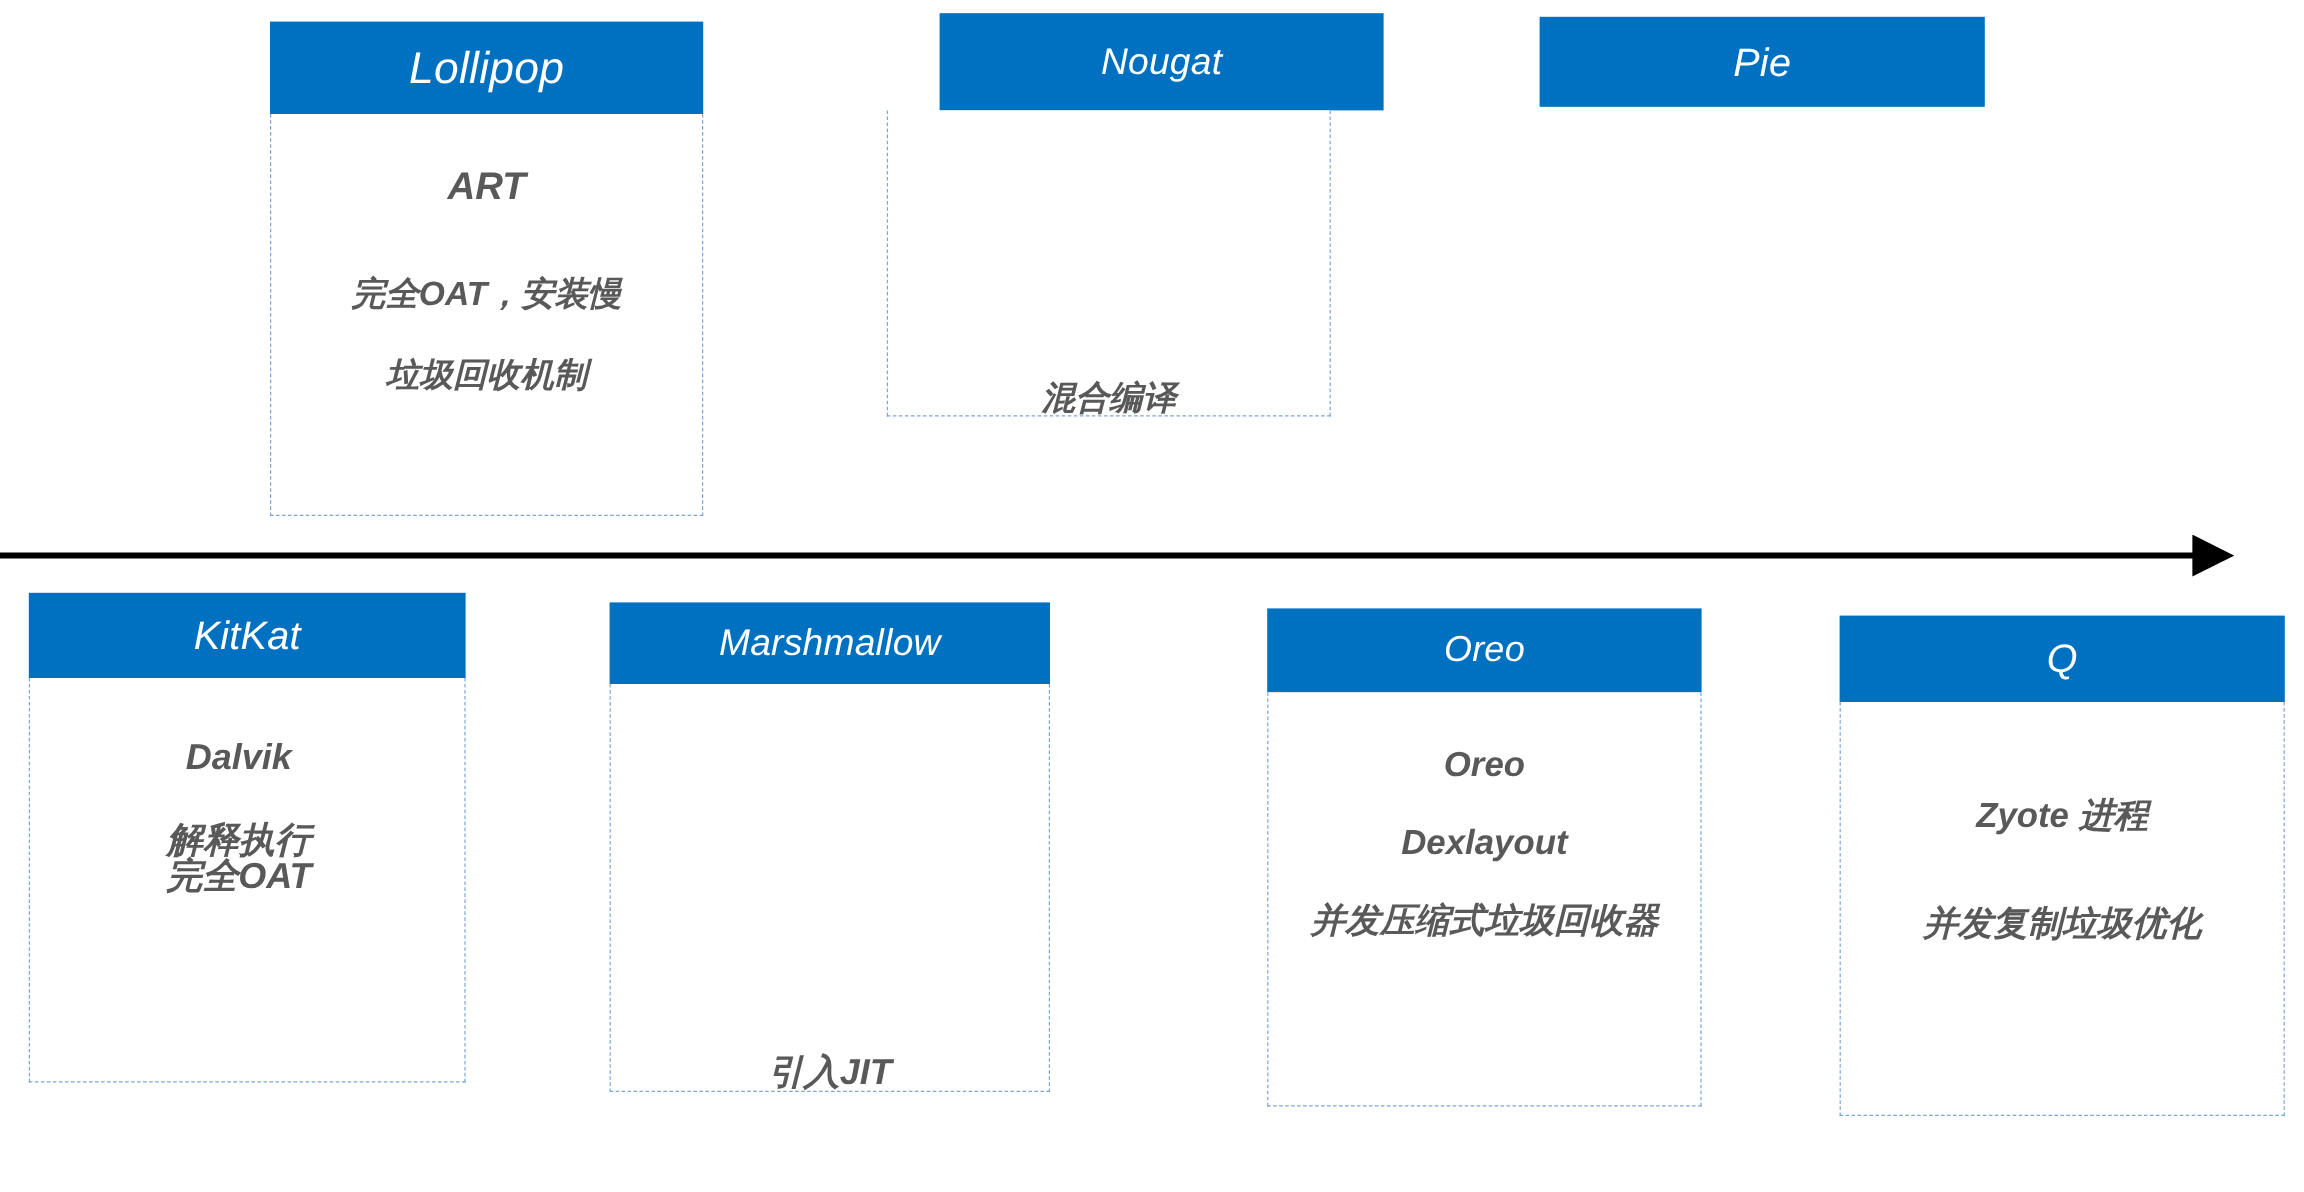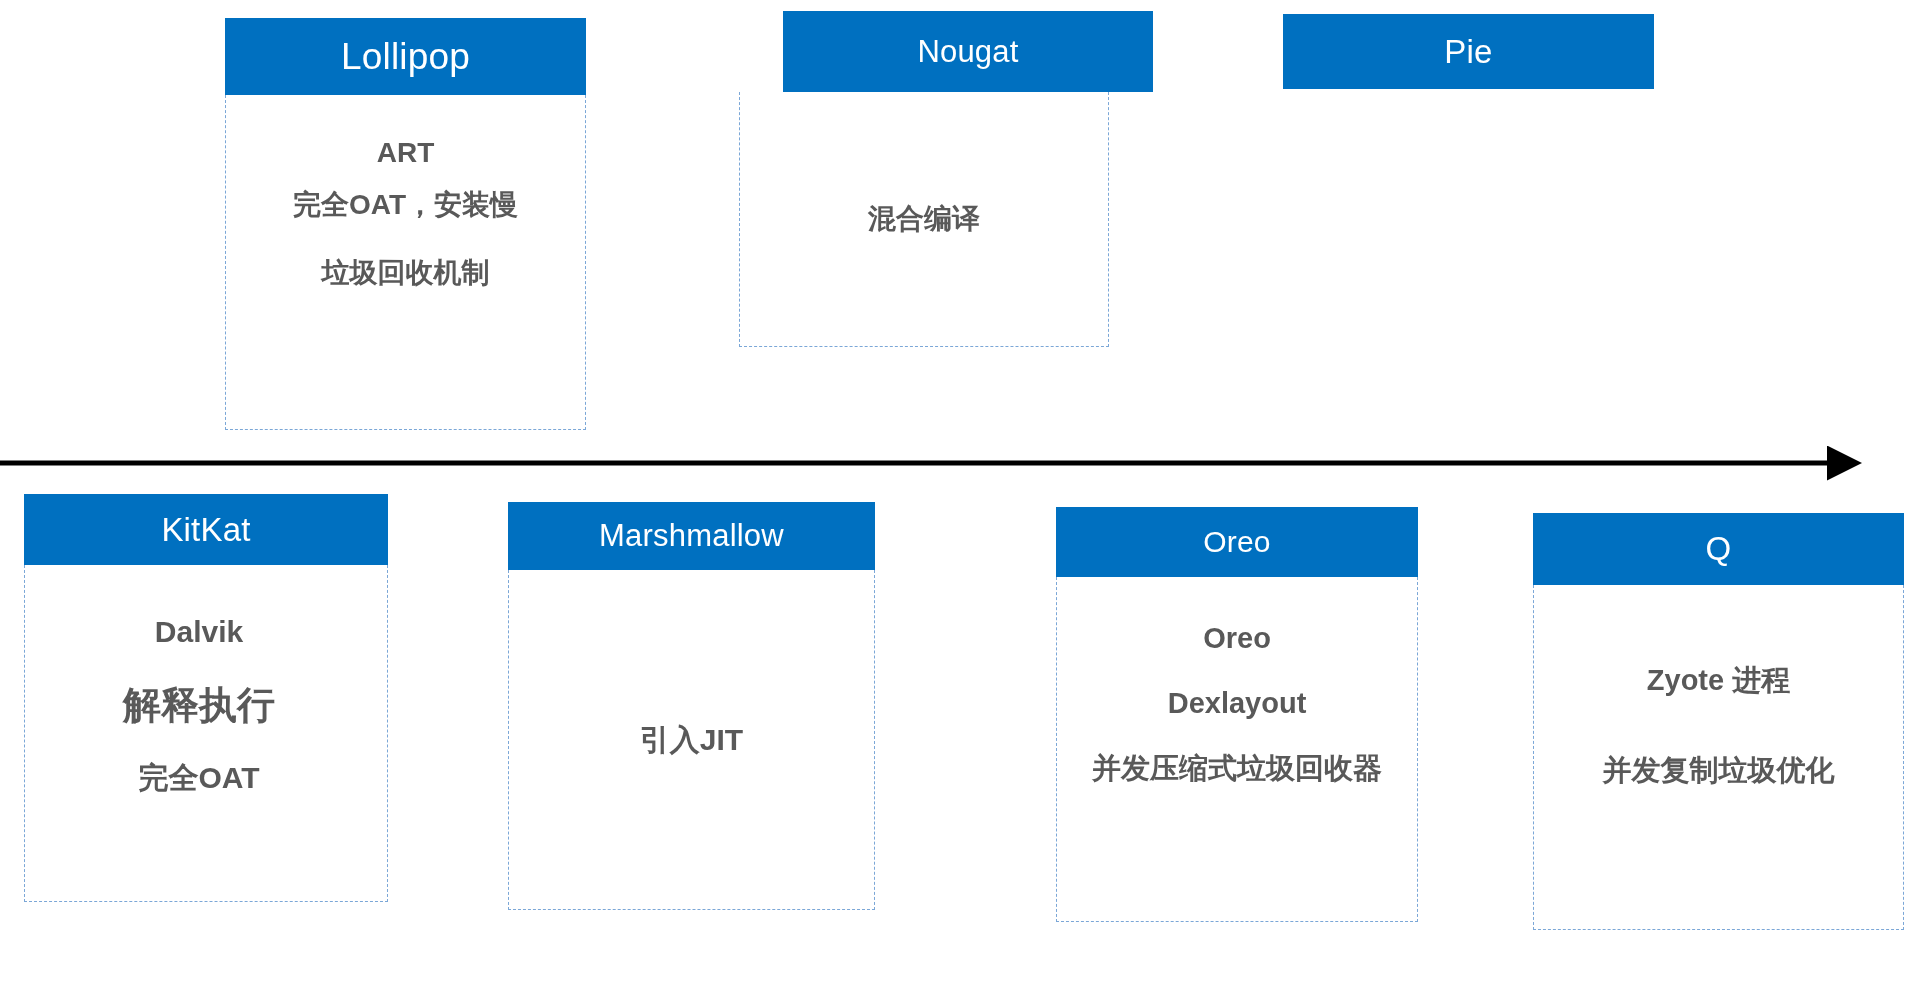--- a/index.html
+++ b/index.html
@@ -10,20 +10,21 @@
     width: 1920px;
     height: 993px;
     background: #ffffff;
     font-family: "Liberation Sans", sans-serif;
     overflow: hidden;
   }
   #stage {
     position: relative;
     width: 1576px;
     height: 993px;
+    font-style: italic;
   }
 
   
   .timeline-arrow {
     position: absolute;
     left: 0;
     top: 440px;
     width: 1920px;
     height: 46px;
     pointer-events: none;
@@ -48,42 +49,42 @@
   }
   .card-body {
     box-sizing: border-box;
     width: 100%;
     border: 1.6px dashed #7ba7d7;
     border-top: none;
     background: #ffffff;
     display: flex;
     flex-direction: column;
     align-items: center;
-    justify-content: center;
+    justify-content: flex-end;
     gap: 0;
   }
   .body-line {
     color: #595959;
     font-weight: bold;
     text-align: center;
     white-space: nowrap;
     line-height: 1.0;
   }
 </style>
 </head>
 <body>
 
 <div id="stage">
 
   <div class="card" style="left:225px; top:18px; width:361px;">
     <div class="card-header" style="height:77px; font-size:37px;">
       <span>Lollipop</span>
     </div>
     <div class="card-body" style="height:335px; padding:44px 8px 30px 8px; justify-content:flex-start;">
-      <div class="body-line" style="font-size:28px; margin-bottom:24px;">ART</div>
+      <div class="body-line" style="font-size:32px; margin-bottom:60px;">ART</div>
       <div class="body-line" style="font-size:28px; margin-bottom:40px;">完全OAT，安装慢</div>
       <div class="body-line" style="font-size:28px;">垃圾回收机制</div>
     </div>
   </div>
 
   <div class="card" style="left:739px; top:11px; width:370px;">
     <div class="card-header" style="height:81px; font-size:31px;margin-left:44px;">
       <span>Nougat</span>
     </div>
     <div class="card-body" style="height:255px; padding:0 8px;">
@@ -105,21 +106,21 @@
     </defs>
     <line x1="0" y1="23" x2="1855" y2="23" stroke="#000000" stroke-width="5" marker-end="url(#arrowhead)"></line>
   </svg>
 
   <div class="card" style="left:24px; top:494px; width:364px;">
     <div class="card-header" style="height:71px; font-size:33px;">
       <span>KitKat</span>
     </div>
     <div class="card-body" style="height:337px; padding:52px 22px 0 8px; justify-content:flex-start;">
       <div class="body-line" style="font-size:30px; margin-bottom:39px;">Dalvik</div>
-      <div class="body-line" style="font-size:38px; margin-bottom:39px;">解释执行</div>
+      <div class="body-line" style="font-size:30px; ">解释执行</div>
       <div class="body-line" style="font-size:30px;">完全OAT</div>
     </div>
   </div>
 
   <div class="card" style="left:508px; top:502px; width:367px;">
     <div class="card-header" style="height:68px; font-size:31px;">
       <span>Marshmallow</span>
     </div>
     <div class="card-body" style="height:340px; padding:0 8px;">
       <div class="body-line" style="font-size:30px;">引入JIT</div>

